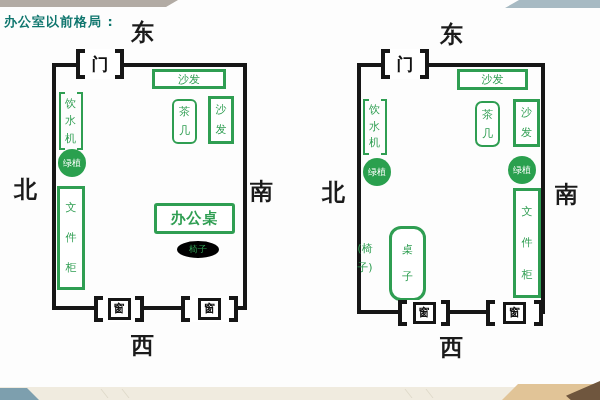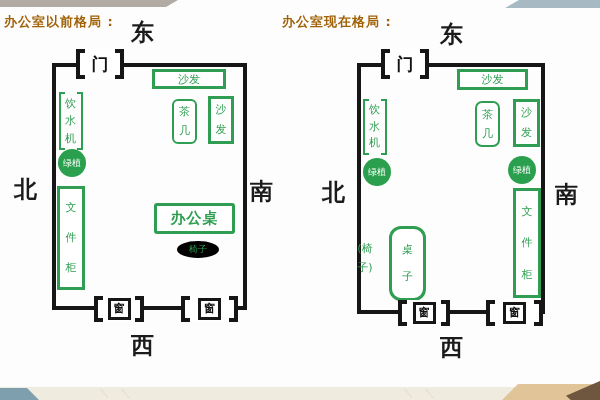--- a/index.html
+++ b/index.html
@@ -16,21 +16,21 @@
   .accent-bottom-left { position:absolute; left:0; top:388px; width:40px; height:12px; background:#7d9fae;
     clip-path:polygon(0 0,27px 0,39px 100%,0 100%); }
   .accent-bottom-tan { position:absolute; left:502px; top:384px; width:98px; height:16px; background:#e1c497;
     clip-path:polygon(16px 0,100% 0,100% 100%,0 100%); }
   .accent-corner-brown { position:absolute; left:566px; top:381px; width:34px; height:19px; background:#6f563e;
     clip-path:polygon(0 78%,100% 0,100% 100%,14% 100%); }
   .band-chevron { position:absolute; top:389px; width:22px; height:9px;
     border-left:1px solid #ded8c8; border-right:1px solid #ded8c8; transform:skewX(38deg); }
 
   
-  .diagram-title { position:absolute; font-size:13px; font-weight:bold; color:#a16207; letter-spacing:1px; white-space:nowrap; }
+  .diagram-title { position:absolute; font-size:13px; font-weight:bold; color:#0f766e; letter-spacing:1px; white-space:nowrap; }
   .compass { position:absolute; font-size:23px; font-weight:600; color:#1b1b1b; line-height:1; }
   .room { position:absolute; border:4px solid #161616; background:transparent; }
 
   .gbox { position:absolute; border:3px solid #2f9e52; color:#2f9e52; background:#fff;
     display:flex; align-items:center; justify-content:center; text-align:center; }
   .hlabel { font-size:11px; white-space:nowrap; }
   .vtext { width:12px; font-size:11px; word-break:break-all; text-align:center; color:#2f9e52; }
 
   .plant { position:absolute; width:28px; height:28px; border-radius:50%; background:#2aa04e;
     color:#fff; font-size:9px; display:flex; align-items:center; justify-content:center; white-space:nowrap; }
@@ -117,21 +117,20 @@
     <div class="bk bk-l"></div>
     <div class="win-box">窗</div>
     <div class="bk bk-r"></div>
   </div>
   <div class="win" style="left:181px; top:296px; width:57px; height:26px;">
     <div class="bk bk-l"></div>
     <div class="win-box">窗</div>
     <div class="bk bk-r"></div>
   </div>
 
-  <div class="diagram-title" style="left:282px; top:13px;">办公室现在格局 :</div>
   <div class="compass" style="left:440px; top:23px;">东</div>
   <div class="compass" style="left:322px; top:181px;">北</div>
   <div class="compass" style="left:555px; top:183px;">南</div>
   <div class="compass" style="left:440px; top:336px;">西</div>
 
   <div class="room" style="left:357px; top:63px; width:188px; height:251px;"></div>
 
   <div class="door" style="left:381px; top:49px; width:48px; height:30px;">
     <div class="bk bk-l"></div>
     <div class="door-center">门</div>

